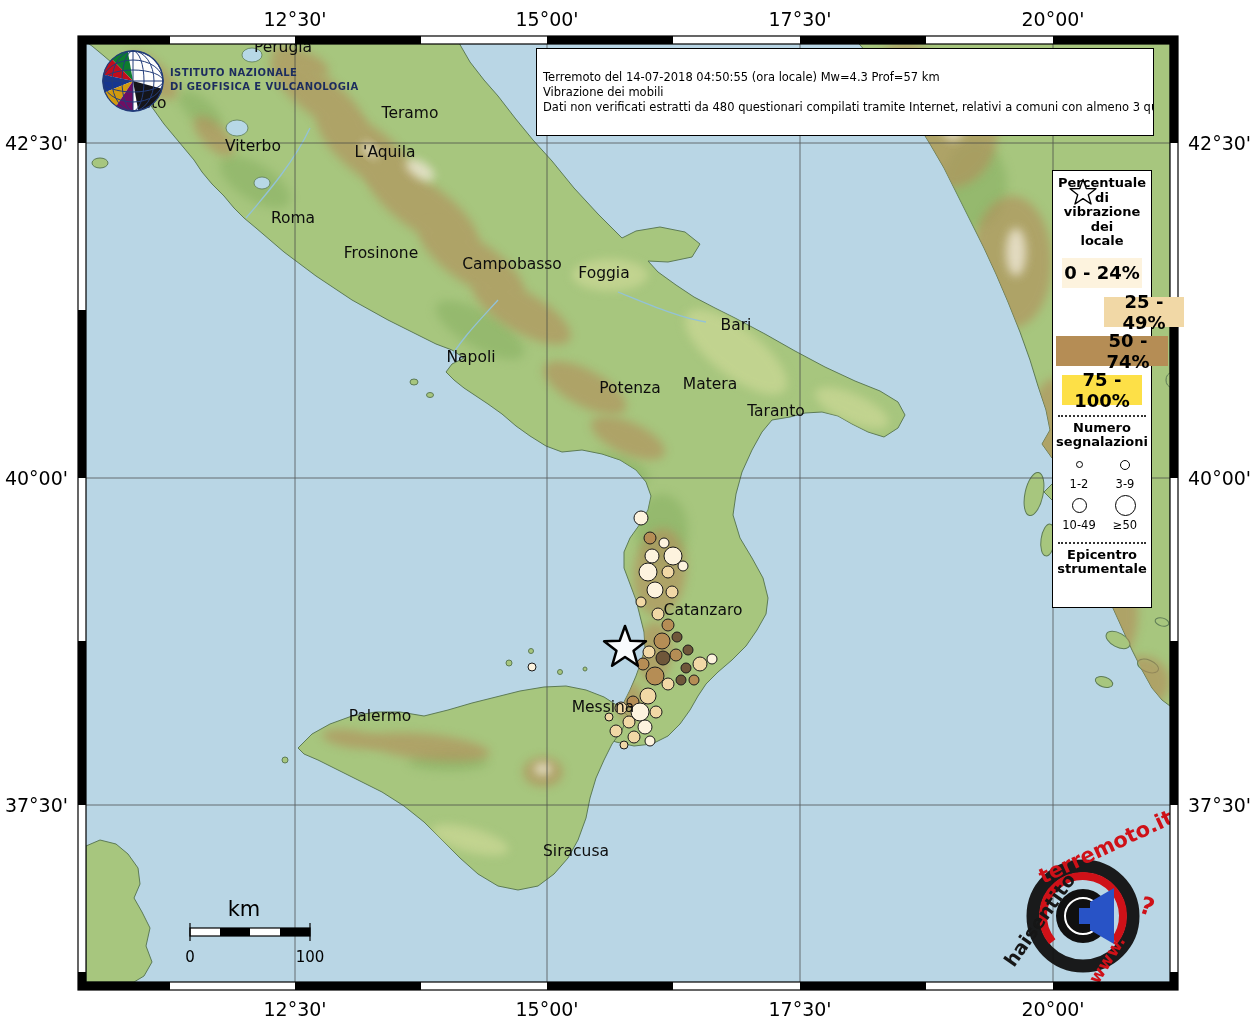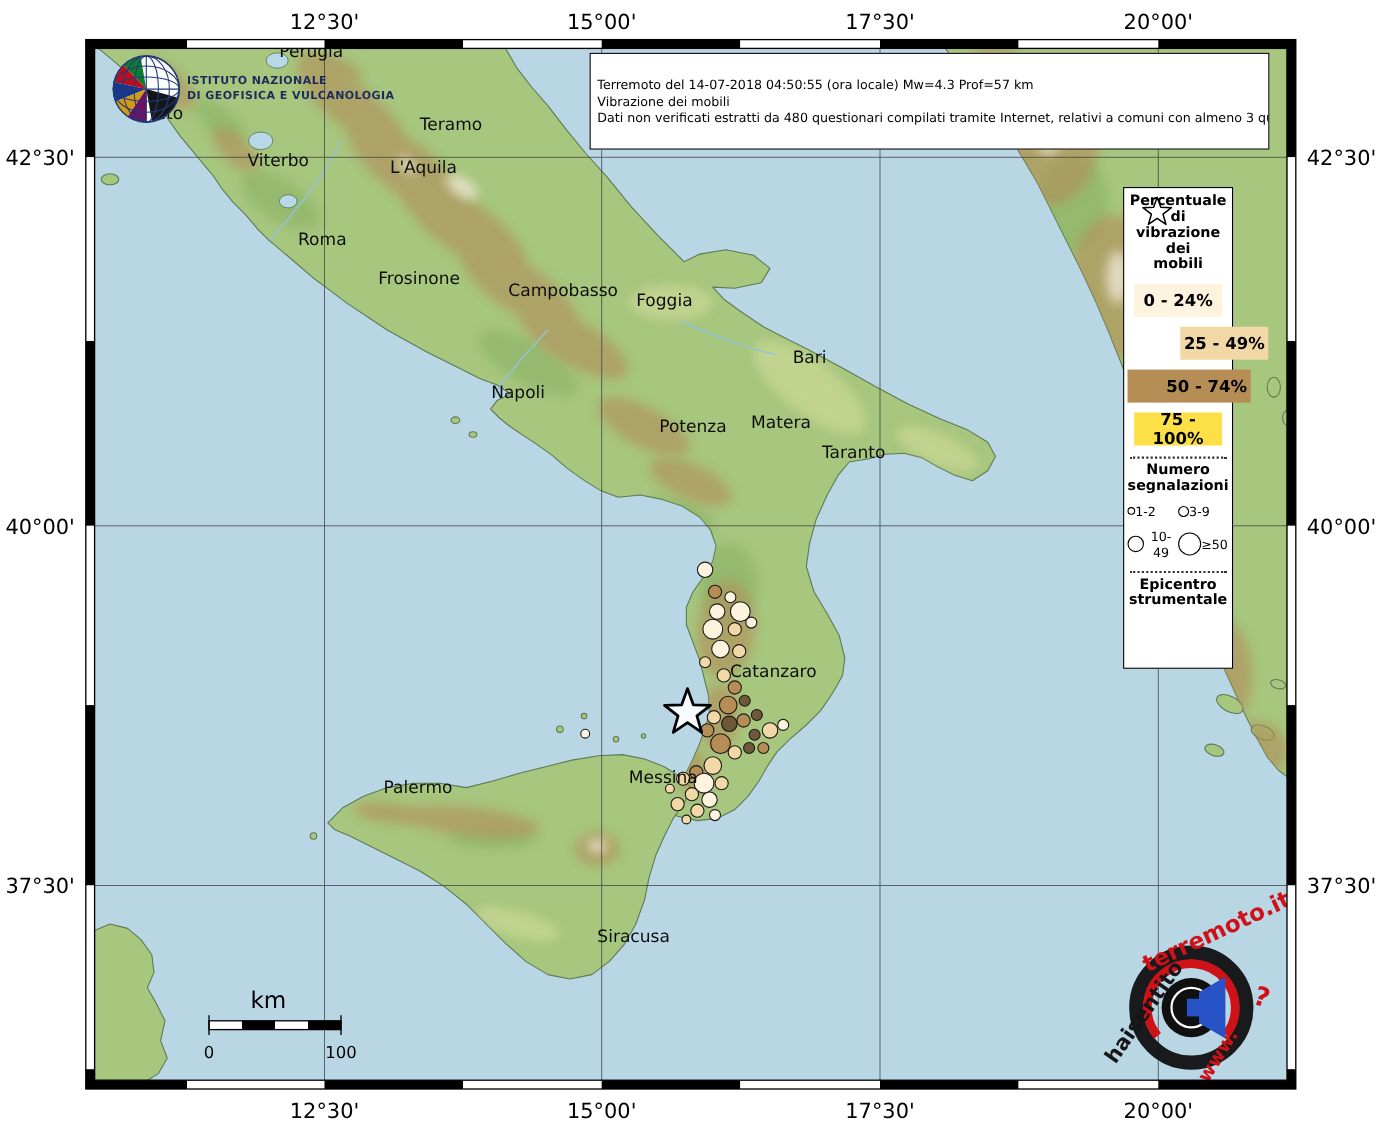--- a/index.html
+++ b/index.html
@@ -6,28 +6,28 @@
   #stage{position:relative;width:1254px;height:1024px;background:#fff;overflow:hidden;
          font-family:"DejaVu Sans","Liberation Sans",sans-serif;}
   #stage svg{position:absolute;left:0;top:0;}
   svg text{font-family:"DejaVu Sans","Liberation Sans",sans-serif;}
   .axis{font-size:19px;fill:#000;}
   .city{font-size:15.5px;fill:#0d0d0d;}
   .inst{font-size:10px;font-weight:bold;fill:#1c2c5e;letter-spacing:.4px;}
   #infobox{position:absolute;left:536px;top:48px;width:618px;background:#fff;border:1px solid #000;
            padding:21px 6px;box-sizing:border-box;font-size:11.5px;line-height:14.8px;color:#000;
            white-space:nowrap;overflow:hidden;}
-  #legend{position:absolute;left:1021px;top:170px;width:100px;height:438px;background:#fff;
+  #legend{position:absolute;left:1052px;top:170px;width:100px;height:438px;background:#fff;
           border:1px solid #000;box-sizing:border-box;text-align:center;padding:5px 3px 6px;}
   .leg-title{font-weight:bold;font-size:13px;line-height:14.5px;color:#000;}
   .swatch{width:80px;height:30px;margin:9px auto 0;display:flex;align-items:center;justify-content:center;
-          font-weight:bold;font-size:15px;color:#000;}
+          font-weight:bold;font-size:18px;color:#000;}
   .dotsep{border-top:2px dotted #333;margin:10px 2px 4px;}
   .sig-grid{display:flex;flex-wrap:wrap;margin-top:0px;}
-  .sig-cell{width:50%;display:flex;align-items:center;margin-top:4px;}
+  .sig-cell{width:50%;display:flex;flex-direction:column;align-items:center;margin-top:4px;}
   .sigwrap{height:22px;display:flex;align-items:center;justify-content:center;}
   .sigc{border:1.5px solid #000;border-radius:50%;background:#fff;box-sizing:border-box;}
   .sig-label{font-size:11.5px;margin-top:1px;color:#000;}
   .star-holder{margin-top:2px;}
 </style>
 </head>
 <body>
 
 <div id="stage">
 
@@ -318,21 +318,21 @@
   <div>Vibrazione dei mobili</div>
   <div>Dati non verificati estratti da 480 questionari compilati tramite Internet, relativi a comuni con almeno 3 questionari.</div>
 </div>
 
 <div id="legend">
   <div class="leg-title">
     <div>Percentuale</div>
     <div>di</div>
     <div>vibrazione</div>
     <div>dei</div>
-    <div>mobili</div>
+    <div>locale</div>
   </div>
   <div id="legend-classes">
         <div class="swatch" style="background: rgb(253, 243, 222);">0 - 24%</div>
         <div class="swatch" style="background: rgb(241, 216, 166); margin-left: 48px;">25 - 49%</div>
         <div class="swatch" style="background: rgb(181, 141, 85); padding-left: 32px;">50 - 74%</div>
         <div class="swatch" style="background: #fde047;">75 - 100%</div>
       </div>
   <div class="dotsep"></div>
   <div class="leg-title">
     <div>Numero</div>

